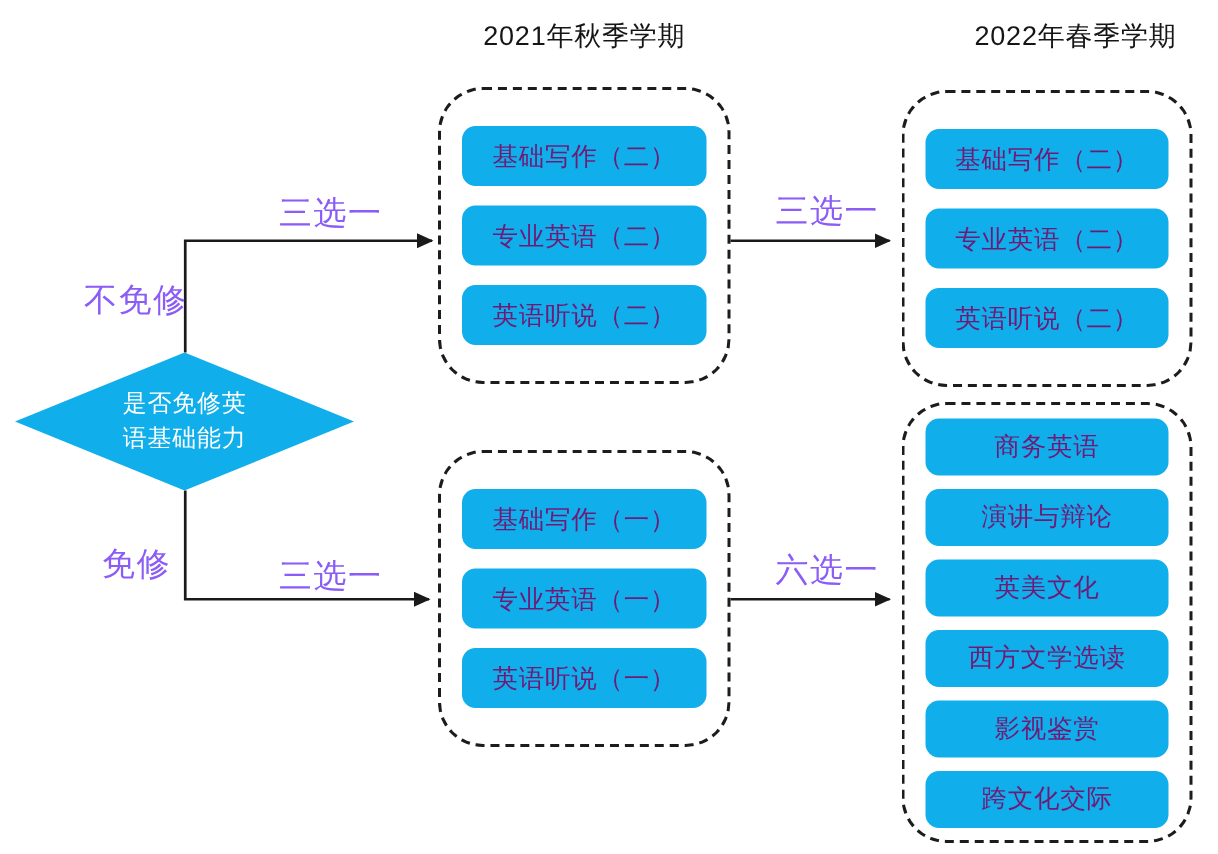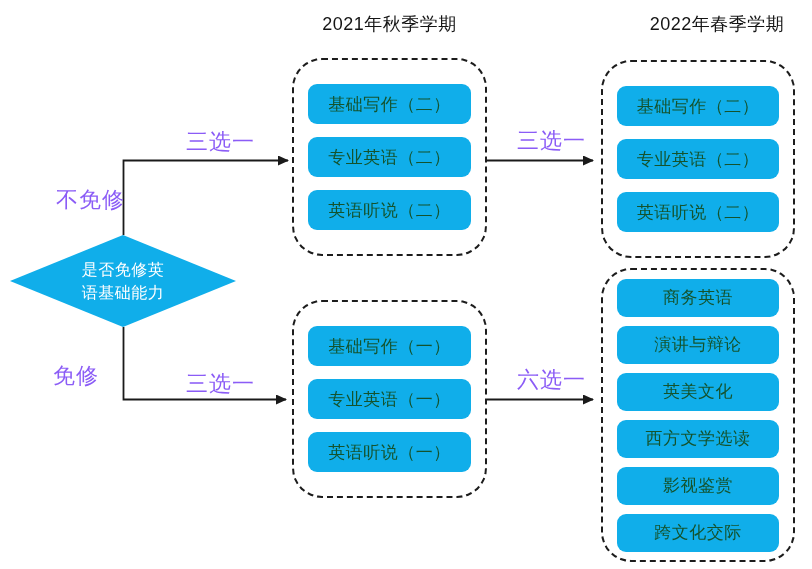--- a/index.html
+++ b/index.html
@@ -17,39 +17,39 @@
   .group{
     position:absolute;border:2px dashed #1c1c1c;border-radius:30px;
     box-sizing:border-box;display:flex;flex-direction:column;
     justify-content:center;align-items:stretch;padding:0 14px;background:transparent;
   }
   .group-fall-a{left:292px;top:58px;width:195px;height:198px;gap:13px;}
   .group-spring-a{left:601px;top:60px;width:194px;height:198px;gap:13px;}
   .group-fall-b{left:292px;top:300px;width:195px;height:198px;gap:13px;}
   .group-spring-b{left:601px;top:268px;width:194px;height:294px;gap:9px;}
   .course{
-    background:#10AEEA;color:#14532d;border-radius:9px;height:40px;
+    background:#10AEEA;color:#701a75;border-radius:9px;height:40px;
     display:flex;align-items:center;justify-content:center;
     font-size:17px;letter-spacing:.5px;white-space:nowrap;
   }
   .group-spring-b .course{height:38px;}
   .diamond{
     position:absolute;left:10px;top:235px;width:226px;height:92px;
     background:#10AEEA;
     clip-path:polygon(50% 0,100% 50%,50% 100%,0 50%);
     display:flex;flex-direction:column;align-items:center;justify-content:center;
     color:#ffffff;font-size:16px;line-height:23px;text-align:center;letter-spacing:.5px;
   }
   .edge-label{
     position:absolute;font-size:22px;color:#8b5cf6;letter-spacing:1px;white-space:nowrap;
   }
   .lbl-branch-top{left:56px;top:185px;}
   .lbl-edge-fall-a{left:186px;top:127px;}
   .lbl-edge-spring-a{left:517px;top:126px;}
-  .lbl-branch-bottom{left:53px;top:361px;text-align:center;}
+  .lbl-branch-bottom{left:68px;top:361px;text-align:center;}
   .lbl-edge-fall-b{left:186px;top:369px;}
   .lbl-edge-spring-b{left:517px;top:365px;}
 </style>
 </head>
 <body>
 
 <div class="canvas">
 
   <svg class="svg-layer" viewBox="0 0 812 569" xmlns="http://www.w3.org/2000/svg">
     <defs>

